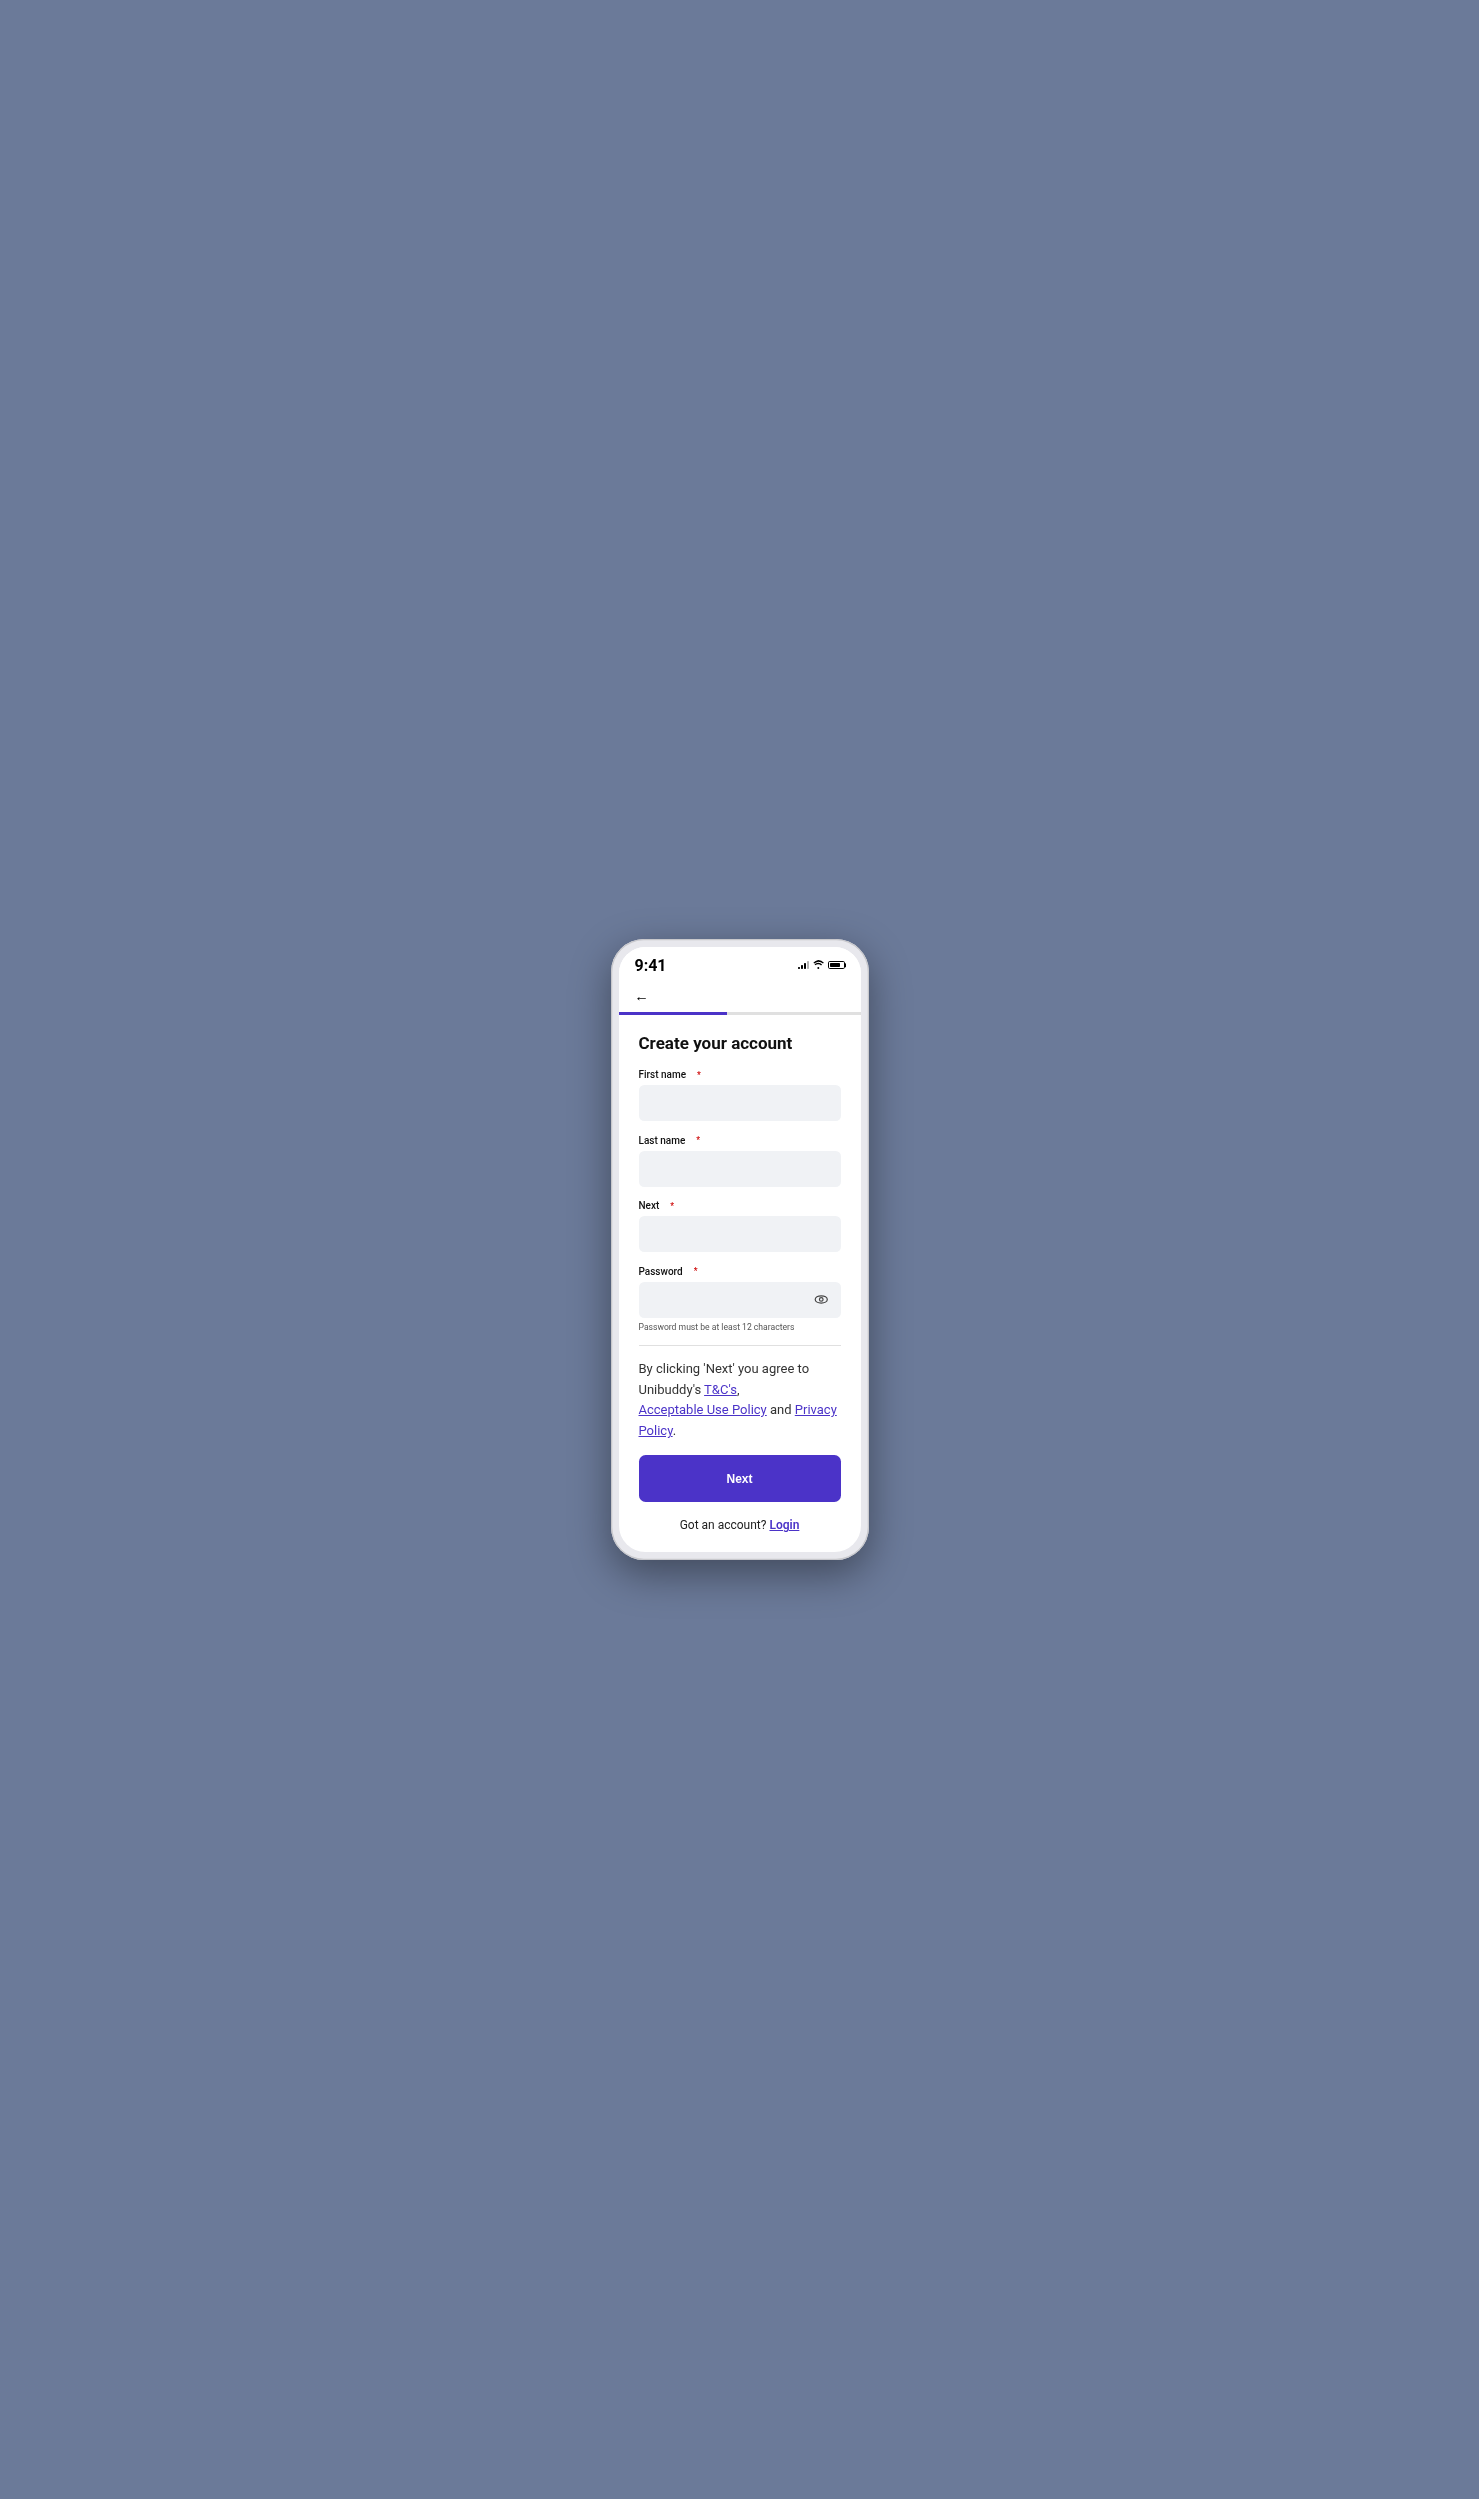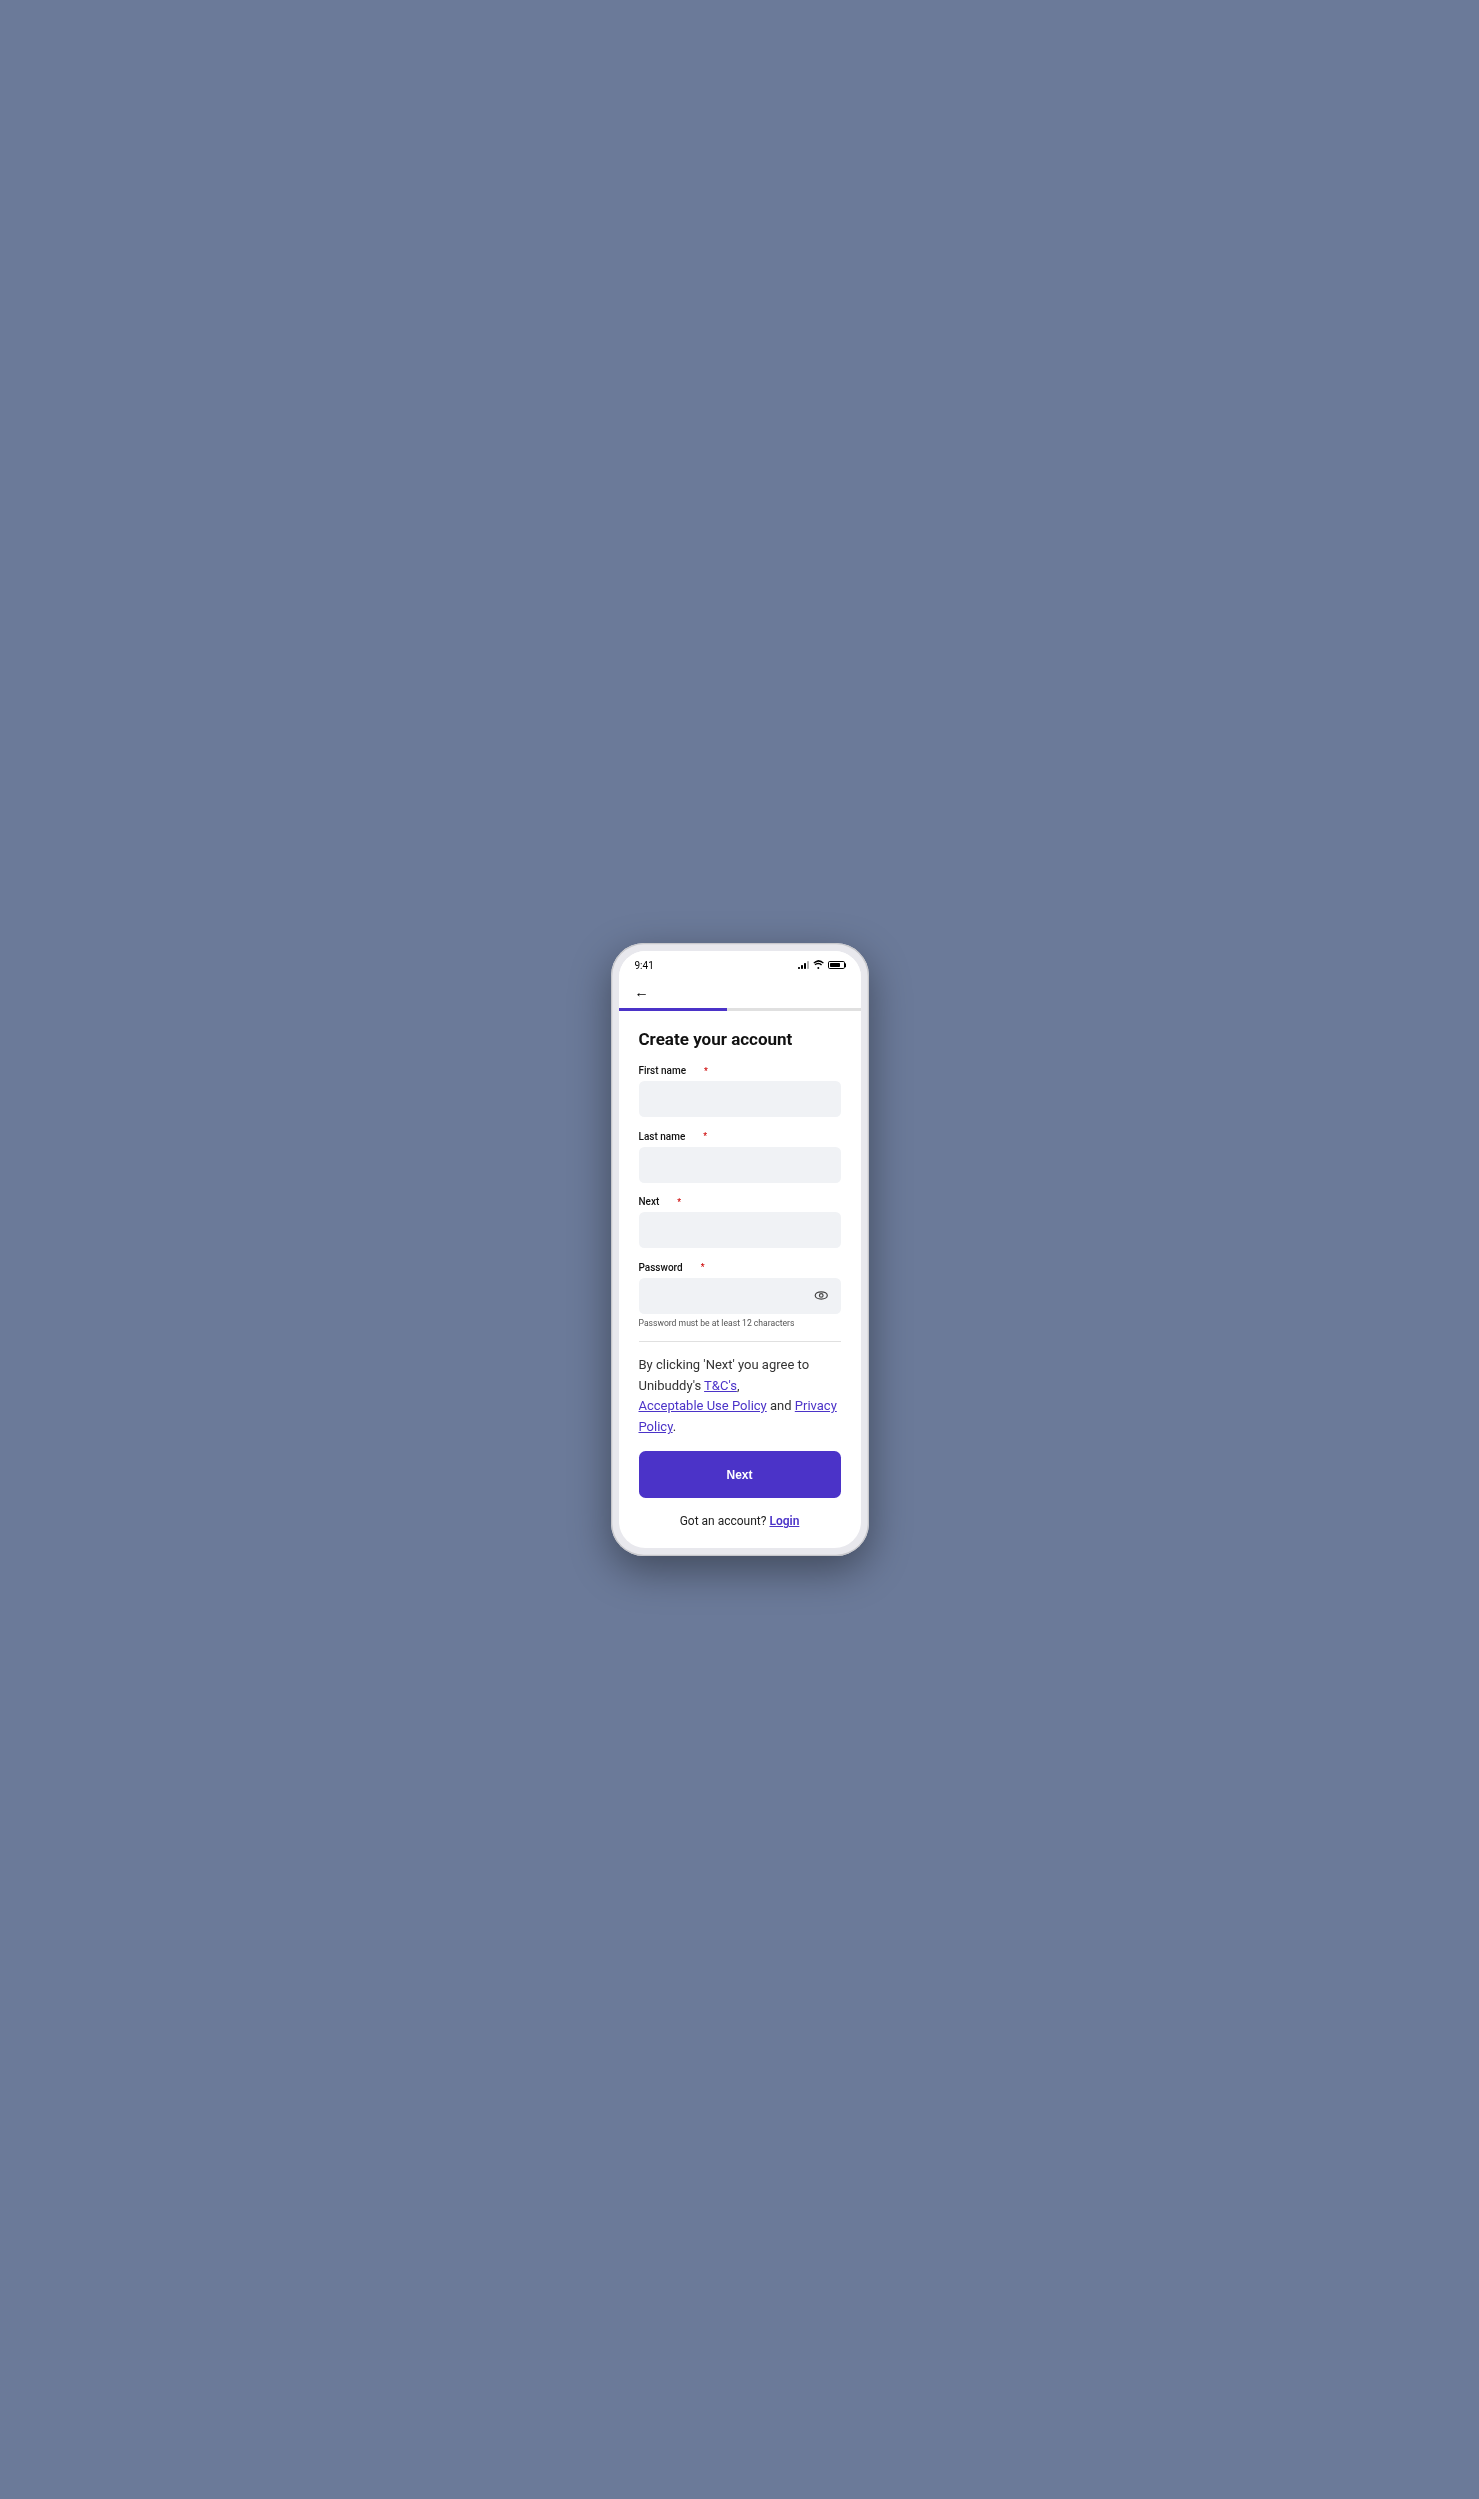--- a/index.html
+++ b/index.html
@@ -34,22 +34,22 @@
 
     .status-bar {
       display: flex;
       justify-content: space-between;
       align-items: center;
       padding: 9.2px 16px 4px 16px;
       background: #ffffff;
     }
 
     .status-time {
-      font-size: 10px;
-      font-weight: 400;
+      font-size: 16px;
+      font-weight: 700;
       color: #000;
     }
 
     .status-icons {
       display: flex;
       align-items: center;
       gap: 4px;
     }
 
     .signal-icon {
@@ -147,21 +147,21 @@
       margin: 18.5px 0 16px 0;
     }
 
     .form-group {
       margin-bottom: 13.2px;
     }
 
     .form-label {
       display: flex;
       align-items: center;
-      gap: 18px;
+      gap: 11px;
       font-size: 10px;
       font-weight: 500;
       color: #111;
       margin-bottom: 5.3px;
     }
 
     .required-star {
       color: #cc0000;
       font-size: 8.6px;
     }

